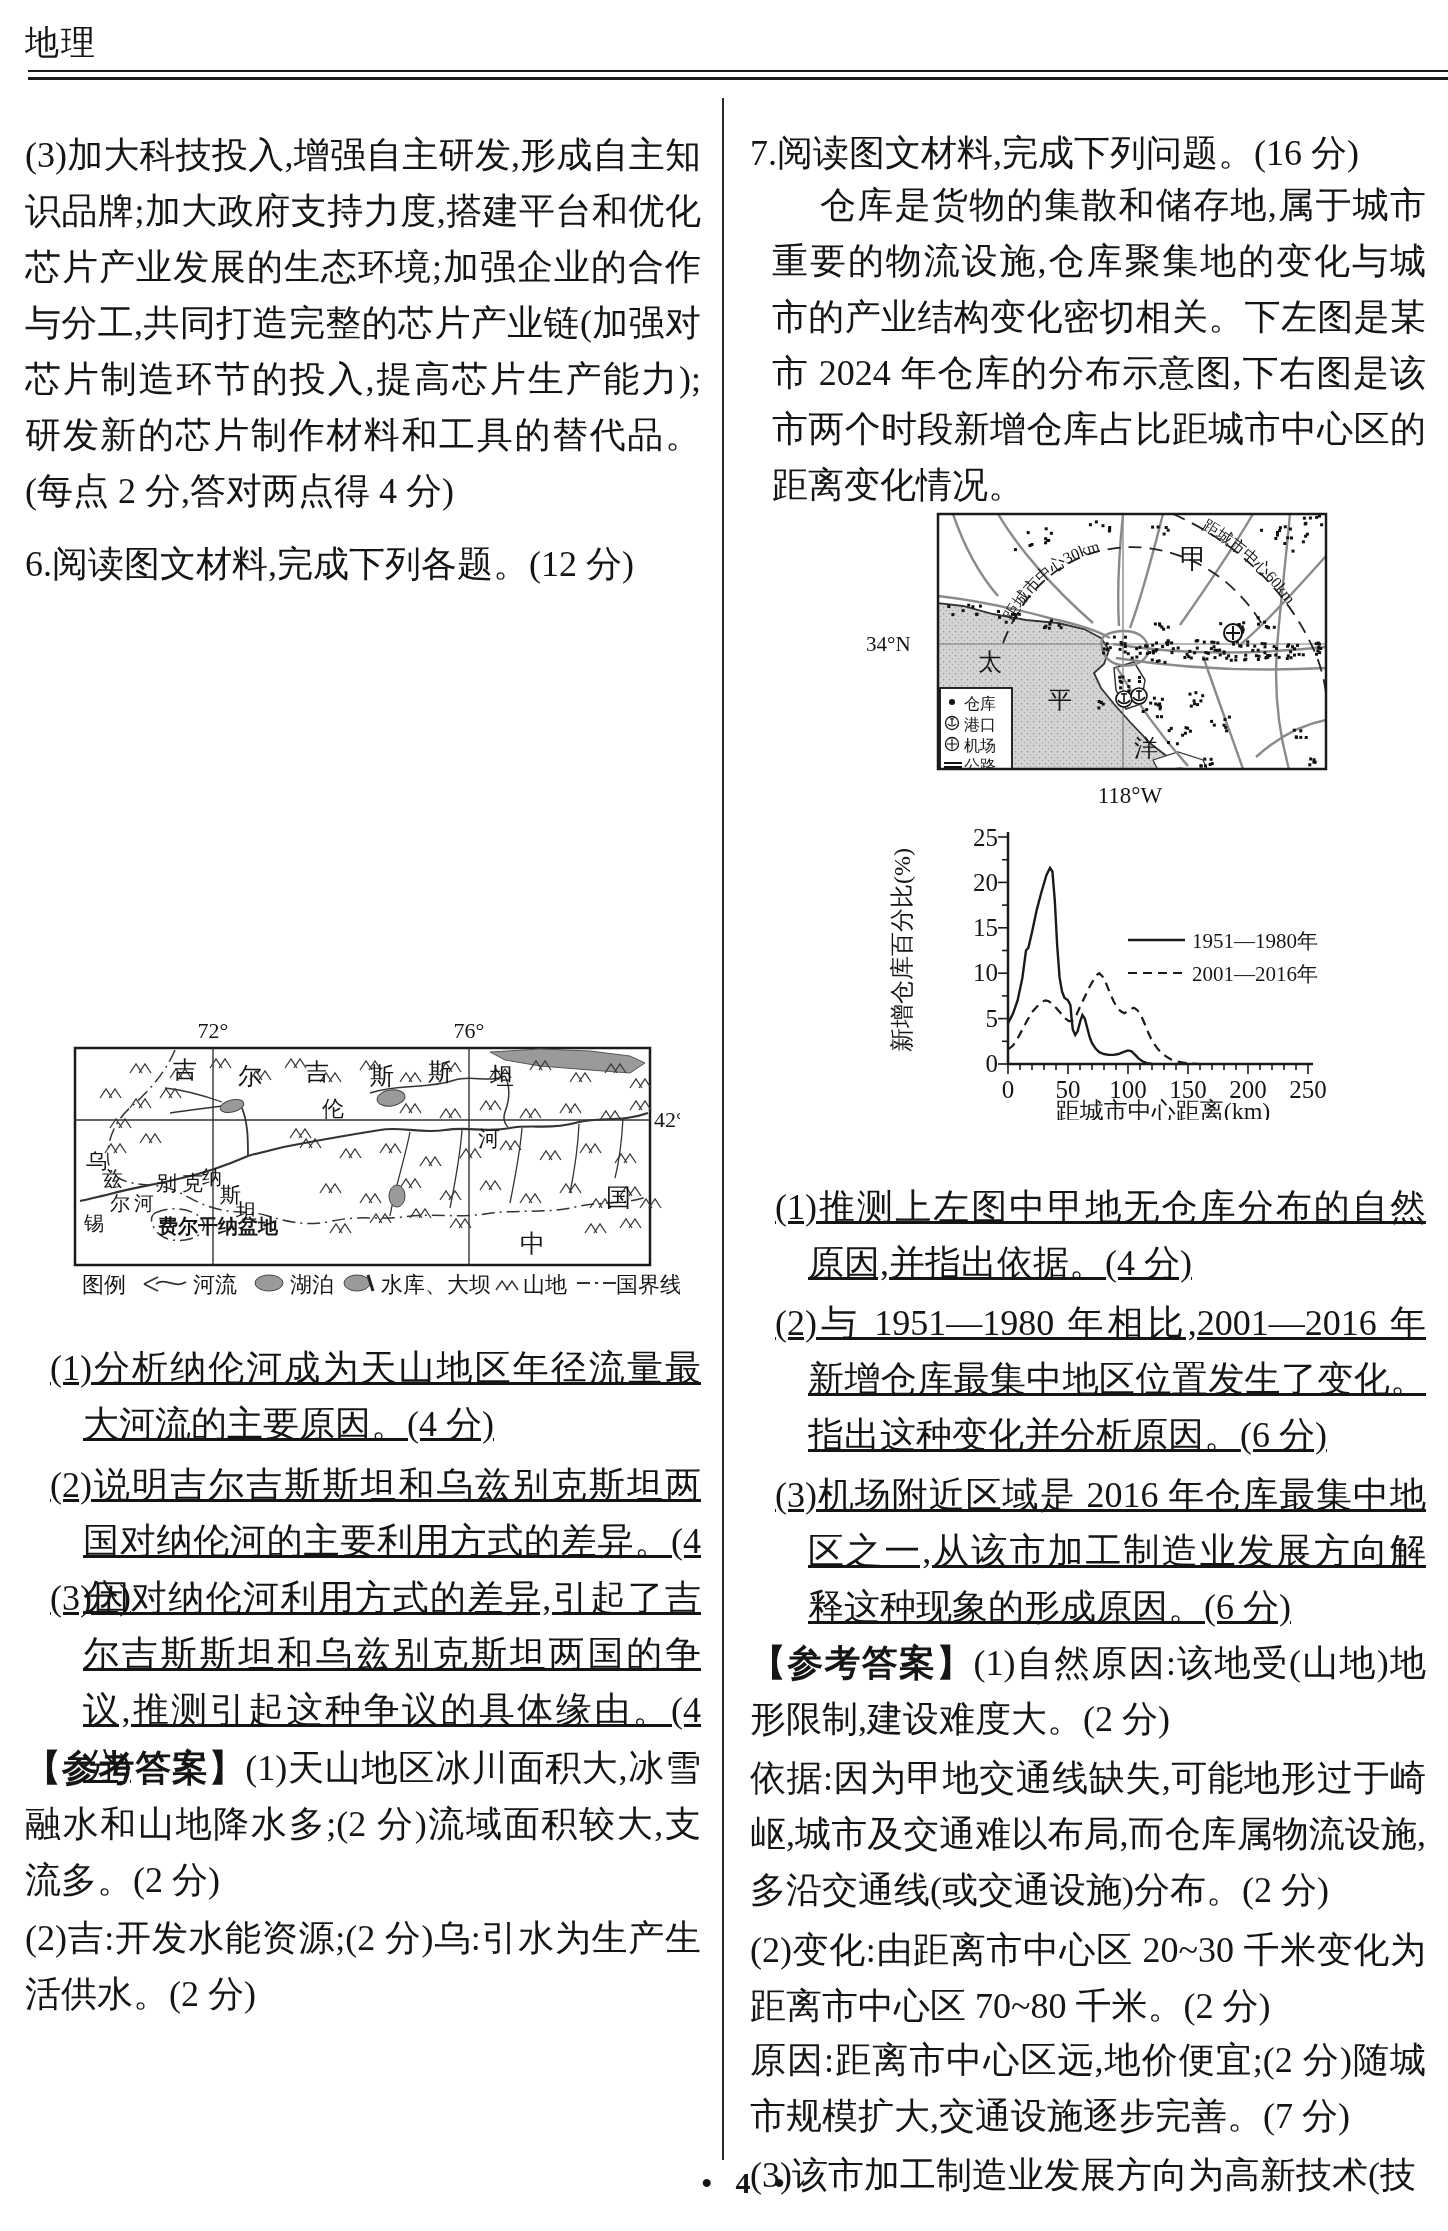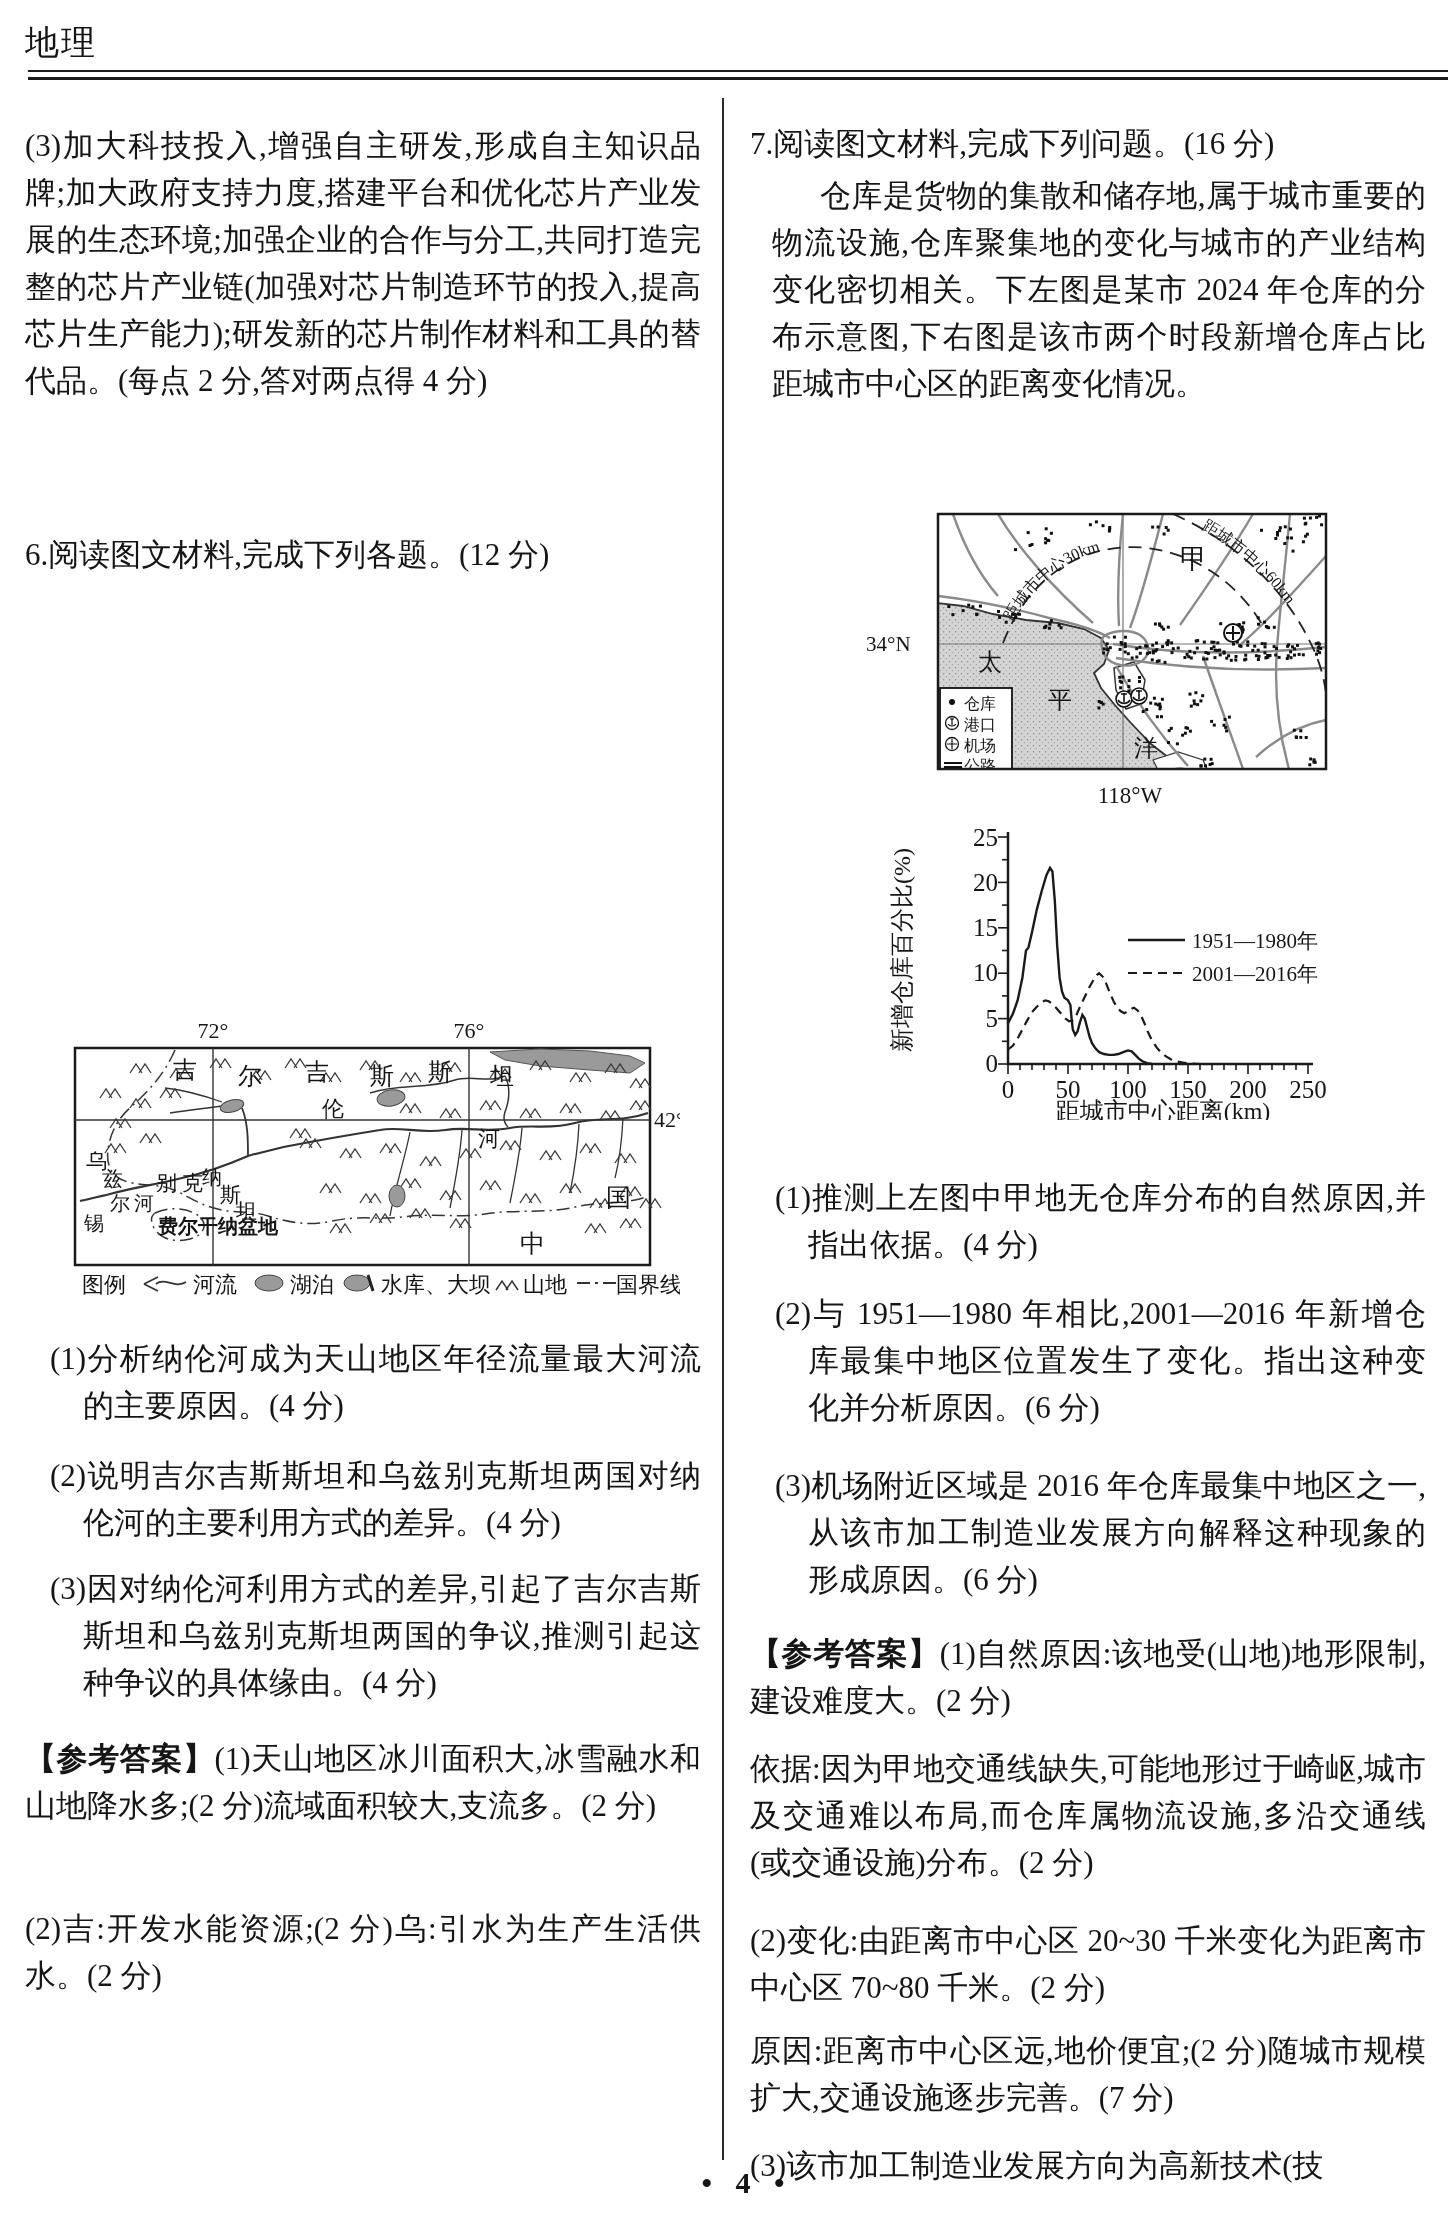--- a/index.html
+++ b/index.html
@@ -2,27 +2,27 @@
 <html><head>
 <meta charset="utf-8">
 <style>
   html,body { margin:0; padding:0; background:#e8e8e8; }
   .page {
     position:relative; width:1448px; height:2231px; margin:0 auto;
     background:#ffffff; color:#151515; overflow:hidden;
     font-family:"Liberation Serif","DejaVu Serif",serif;
     padding-left:46px;
   }
-  .blk { position:absolute; font-size:31px; line-height:47px; width:676px; }
+  .blk { position:absolute; font-size:36px; line-height:56px; width:676px; }
   .jt { text-align:justify; text-justify:inter-character; }
   .col-l { left:25px; }
   .col-r { left:750px; }
   .material-l { padding-left:20px; text-indent:40px; width:656px; }
   .material-r { padding-left:22px; text-indent:48px; width:654px; }
-  .subq { margin-left:25px; padding-left:33px; text-indent:-33px; width:618px; }
+  .subq { margin-left:25px; padding-left:33px; text-indent:-33px; width:618px;text-decoration:underline; }
   .ans-label { font-weight:bold; }
   .page-header { position:absolute; left:25px; top:20px; font-size:34px; letter-spacing:2px; }
   .double-rule { position:absolute; left:28px; right:28px; top:70px; height:5px;
     border-top:2px solid #1a1a1a; border-bottom:3px solid #1a1a1a; }
   .col-divider { position:absolute; left:722px; top:98px; width:2px; height:2062px; background:#2a2a2a; }
   .page-num { position:absolute; left:0; top:2166px; width:100%; text-align:center;
     font-size:30px; font-weight:bold; letter-spacing:8px; }
   figure { margin:0; position:absolute; }
   svg text { font-family:"Liberation Serif","DejaVu Serif",serif; fill:#151515; }
 </style>

